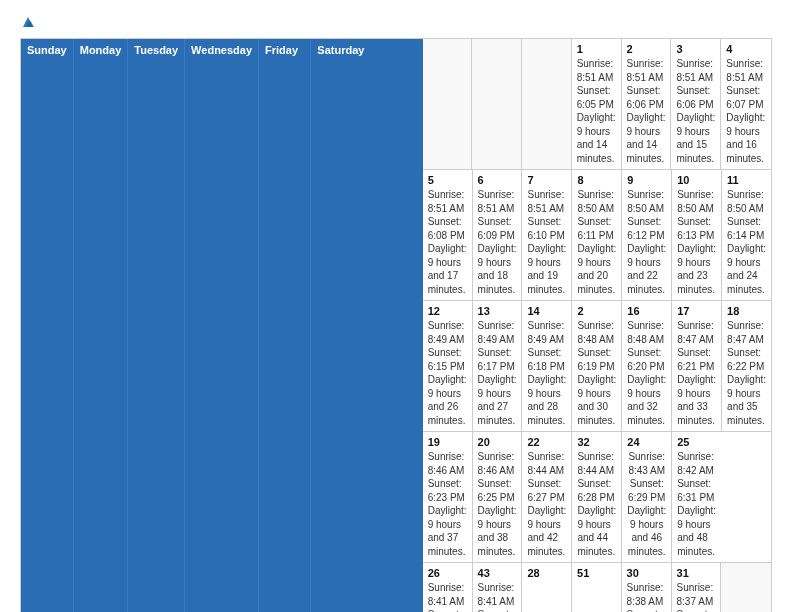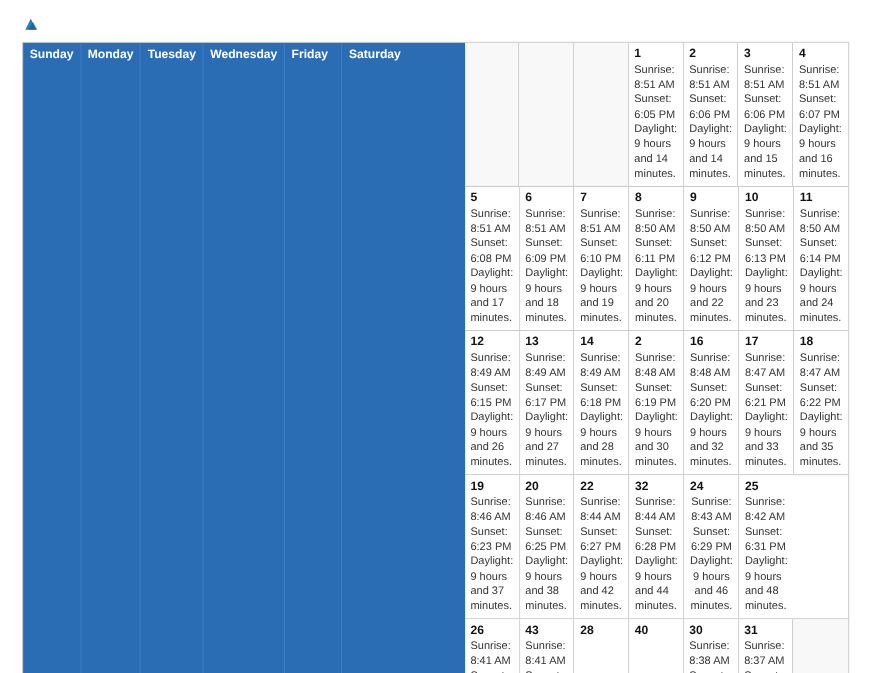--- a/index.html
+++ b/index.html
@@ -309,21 +309,21 @@
           <div class="cal-cell">
             <div class="day-num">43</div>
             <div class="cell-text" style="white-space: pre-line;">Sunrise: 8:41 AM
 Sunset: 6:33 PM
 Daylight: 9 hours and 52 minutes.</div>
           </div>
           <div class="cal-cell">
             <div class="day-num">28</div>
           </div>
           <div class="cal-cell">
-            <div class="day-num">40</div>
+            <div class="day-num">51</div>
           </div>
           <div class="cal-cell">
             <div class="day-num">30</div>
             <div class="cell-text" style="white-space: pre-line;">Sunrise: 8:38 AM
 Sunset: 6:37 PM
 Daylight: 9 hours and 59 minutes.</div>
           </div>
           <div class="cal-cell">
             <div class="day-num">31</div>
             <div class="cell-text" style="white-space: pre-line;">Sunrise: 8:37 AM

